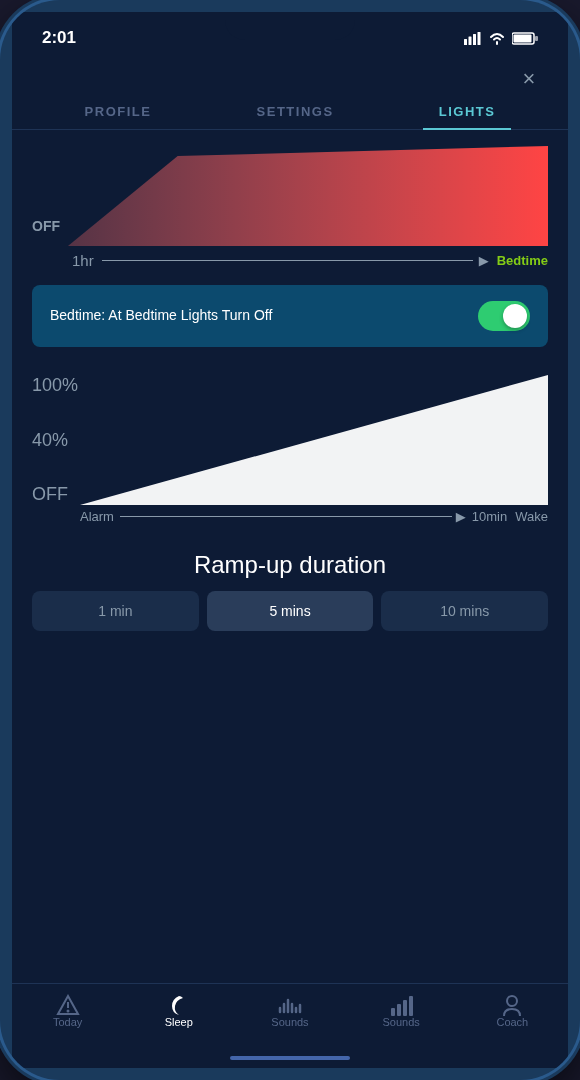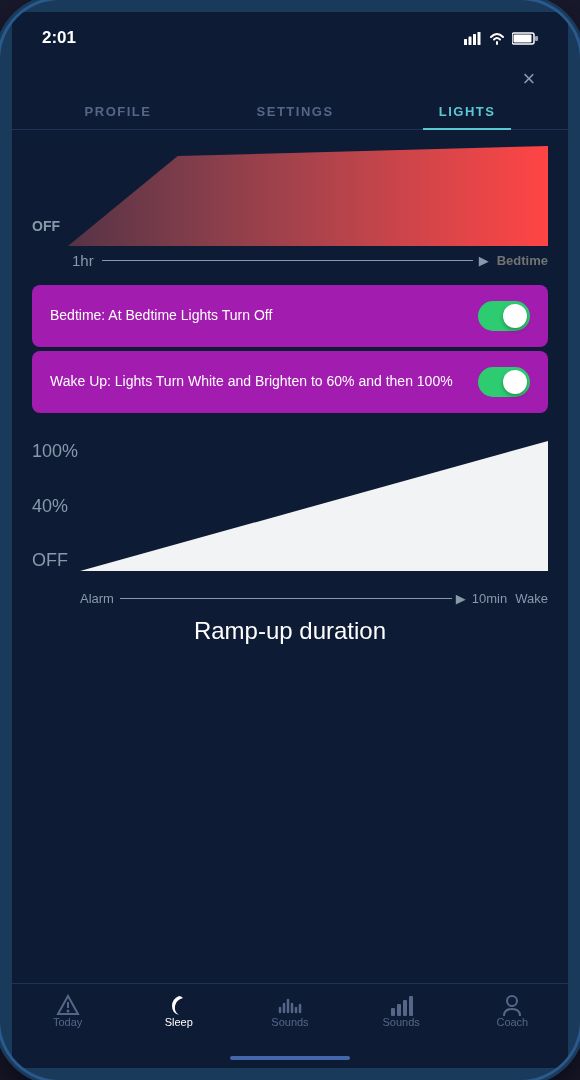--- a/index.html
+++ b/index.html
@@ -186,35 +186,35 @@
       height: 1px;
       background: #8899aa;
     }
 
     .time-arrow-head {
       color: #8899aa;
       font-size: 13px;
     }
 
     .bedtime-label {
-      color: #737373;
+      color: #84cc16;
       font-size: 13px;
       font-weight: 600;
     }
 
     
     .toggle-section {
       padding: 16px 20px;
       display: flex;
       flex-direction: column;
       gap: 2px;
     }
 
     .toggle-row {
-      background: #a21caf;
+      background: #0c4a6e;
       border-radius: 8px;
       padding: 16px 18px;
       display: flex;
       align-items: center;
       justify-content: space-between;
       margin-bottom: 2px;
     }
 
     .toggle-text {
       color: white;
@@ -276,21 +276,21 @@
       margin-left: 48px;
       height: 130px;
       position: relative;
     }
 
     .chart-x-labels {
       display: flex;
       justify-content: space-between;
       align-items: center;
       margin-left: 48px;
-      padding-top: 20px;
+      padding-top: 4px;
     }
 
     .chart-x-label {
       color: #8899aa;
       font-size: 13px;
     }
 
     .chart-x-arrow {
       display: flex;
       align-items: center;
@@ -442,24 +442,20 @@
         <div class="time-arrow">
           <div class="time-arrow-line"></div>
           <span class="time-arrow-head">▶</span>
         </div>
         <span class="bedtime-label">Bedtime</span>
       </div>
 
       <div class="toggle-section">
         <div class="toggle-row">
           <span class="toggle-text">Bedtime: At Bedtime Lights Turn Off</span>
-          <div class="toggle-switch"></div>
-        </div>
-        <div class="toggle-row">
-          <span class="toggle-text">Wake Up: Lights Turn White and Brighten to 60% and then 100%</span>
           <div class="toggle-switch"></div>
         </div>
       </div>
 
       <div class="chart-section">
         <div class="chart-wrapper">
           <div class="chart-y-labels">
             <span class="chart-y-label">100%</span>
             <span class="chart-y-label">40%</span>
             <span class="chart-y-label">OFF</span>
@@ -476,20 +472,25 @@
               <span style="color:#8899aa;font-size:13px;">▶</span>
             </div>
             <span class="chart-x-label">10min</span>
             <span class="chart-x-label" style="margin-left:8px;">Wake</span>
           </div>
         </div>
       </div>
 
       <div class="ramp-title">Ramp-up duration</div>
 
+      <div class="duration-pills">
+        <div class="pill">1 min</div>
+        <div class="pill active">5 mins</div>
+        <div class="pill">10 mins</div>
+      </div>
 
     </div>
 
     <div class="bottom-nav">
       <div class="nav-item">
         <svg width="24" height="22" viewBox="0 0 24 22">
           <polygon points="12,2 22,20 2,20" fill="none" stroke="#556688" stroke-width="2"></polygon>
           <line x1="12" y1="8" x2="12" y2="14" stroke="#556688" stroke-width="2"></line>
           <circle cx="12" cy="17" r="1.5" fill="#556688"></circle>
         </svg>

